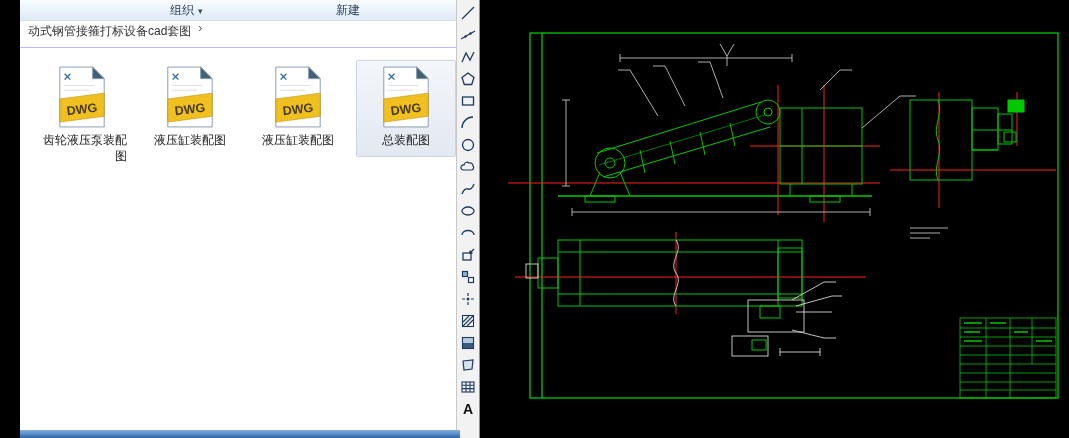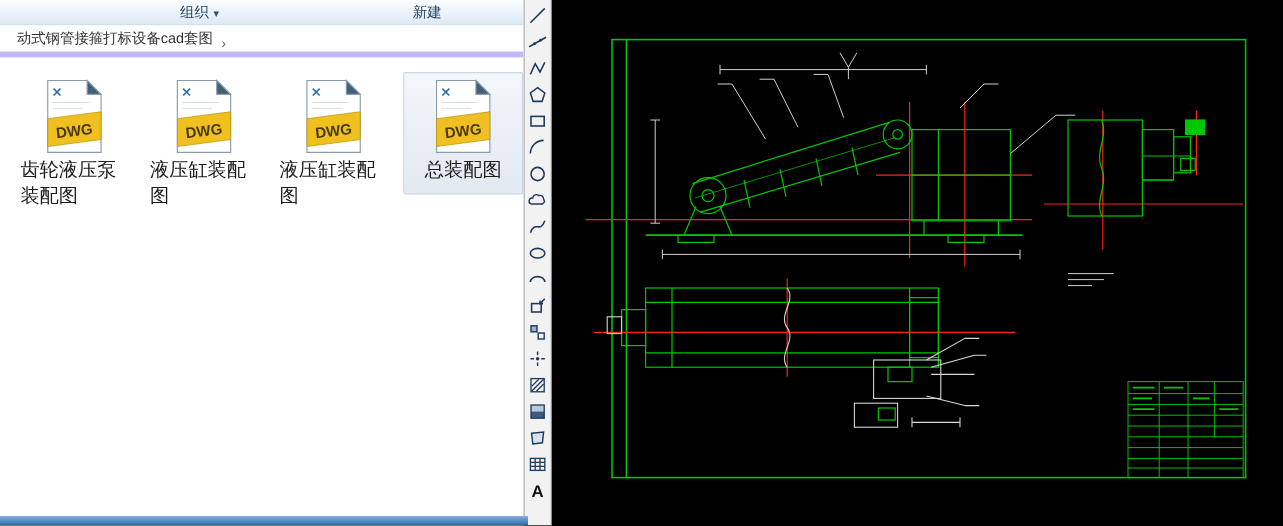--- a/index.html
+++ b/index.html
@@ -1,44 +1,44 @@
 <!DOCTYPE html>
 <html><head>
 <meta charset="utf-8">
 <style>
   * { margin:0; padding:0; box-sizing:border-box; }
   html,body { width:1069px; height:438px; overflow:hidden; background:#000;
               font-family:"Liberation Sans", sans-serif; }
-  .page { position:relative; width:929px; height:438px; display:flex; }
+  .page { position:relative; width:929px; height:438px; display:flex;margin-left:20px; }
 
   
   .explorer { position:relative; width:440px; height:438px; background:#fff;
               display:flex; flex-direction:column; border-right:1px solid #c8c8c8; }
   .cmdbar { position:relative; height:21px; flex:0 0 21px;
             background:linear-gradient(#fbfdfe,#eaf2fb 55%,#dde9f6);
             border-bottom:1px solid #d4dfeb; font-size:12px; color:#1e3a57; }
   .cmd-btn { position:absolute; top:0; height:21px; display:flex; align-items:center;
              gap:4px; padding:0 8px; cursor:default; }
   .cmd-btn.organize { left:142px; }
-  .cmd-btn.newbtn { left:336px;font-family:Liberation Serif, serif; }
+  .cmd-btn.newbtn { left:308px;font-family:Liberation Serif, serif; }
   .chev { font-size:9px; color:#33506b; }
 
   .breadcrumbbar { height:27px; flex:0 0 27px; background:#fff; display:flex;
-                   align-items:flex-end; font-size:12px; color:#333; padding-left:12px;
-                   border-bottom:5px solid #c4b5fd; white-space:nowrap; overflow:hidden; }
+                   align-items:flex-start; font-size:12px; color:#333; padding-left:6px;
+                   border-bottom:1px solid #c4b5fd; white-space:nowrap; overflow:hidden; }
   .crumb-seg { padding:2px 2px; }
   .crumb-sep { margin:0 5px; color:#666; font-size:12px; }
 
   .filegrid { flex:1; display:flex; align-items:flex-start; gap:8px;
               padding:12px 0 0 12px; background:#fff; }
   .tile { width:100px; display:flex; flex-direction:column; align-items:center;
           padding:5px 2px 7px; border:1px solid transparent; border-radius:2px; }
   .tile.selected { background:linear-gradient(#f3f6fa,#e3e9f1);
                    border:1px solid #ccd6e2; }
-  .tile-label { margin-top:5px; font-size:16px; color:#1a1a1a; text-align:left;
+  .tile-label { margin-top:5px; font-size:12px; color:#1a1a1a; text-align:right;
                 line-height:1.3; max-width:90px; word-break:break-all; }
   .bottom-strip { position:absolute; left:0; bottom:0; width:440px; height:8px;
                   background:linear-gradient(#86b0dd,#447ec0 70%,#2f5f9a); }
 
   
   .frame-strip { width:6px; height:438px;
                  background:linear-gradient(90deg,#a5c6e8,#5b93cc 45%,#2f5f9a); }
 
   
   .cadbar { width:25px; height:438px; background:#f2f2f2; border-right:1px solid #8f8f8f;

